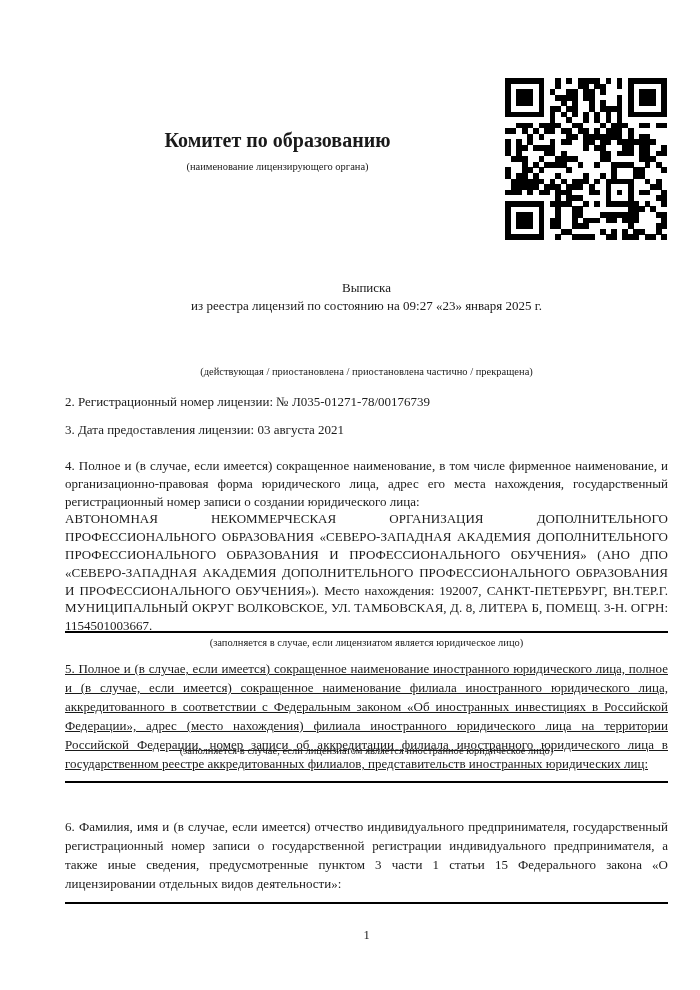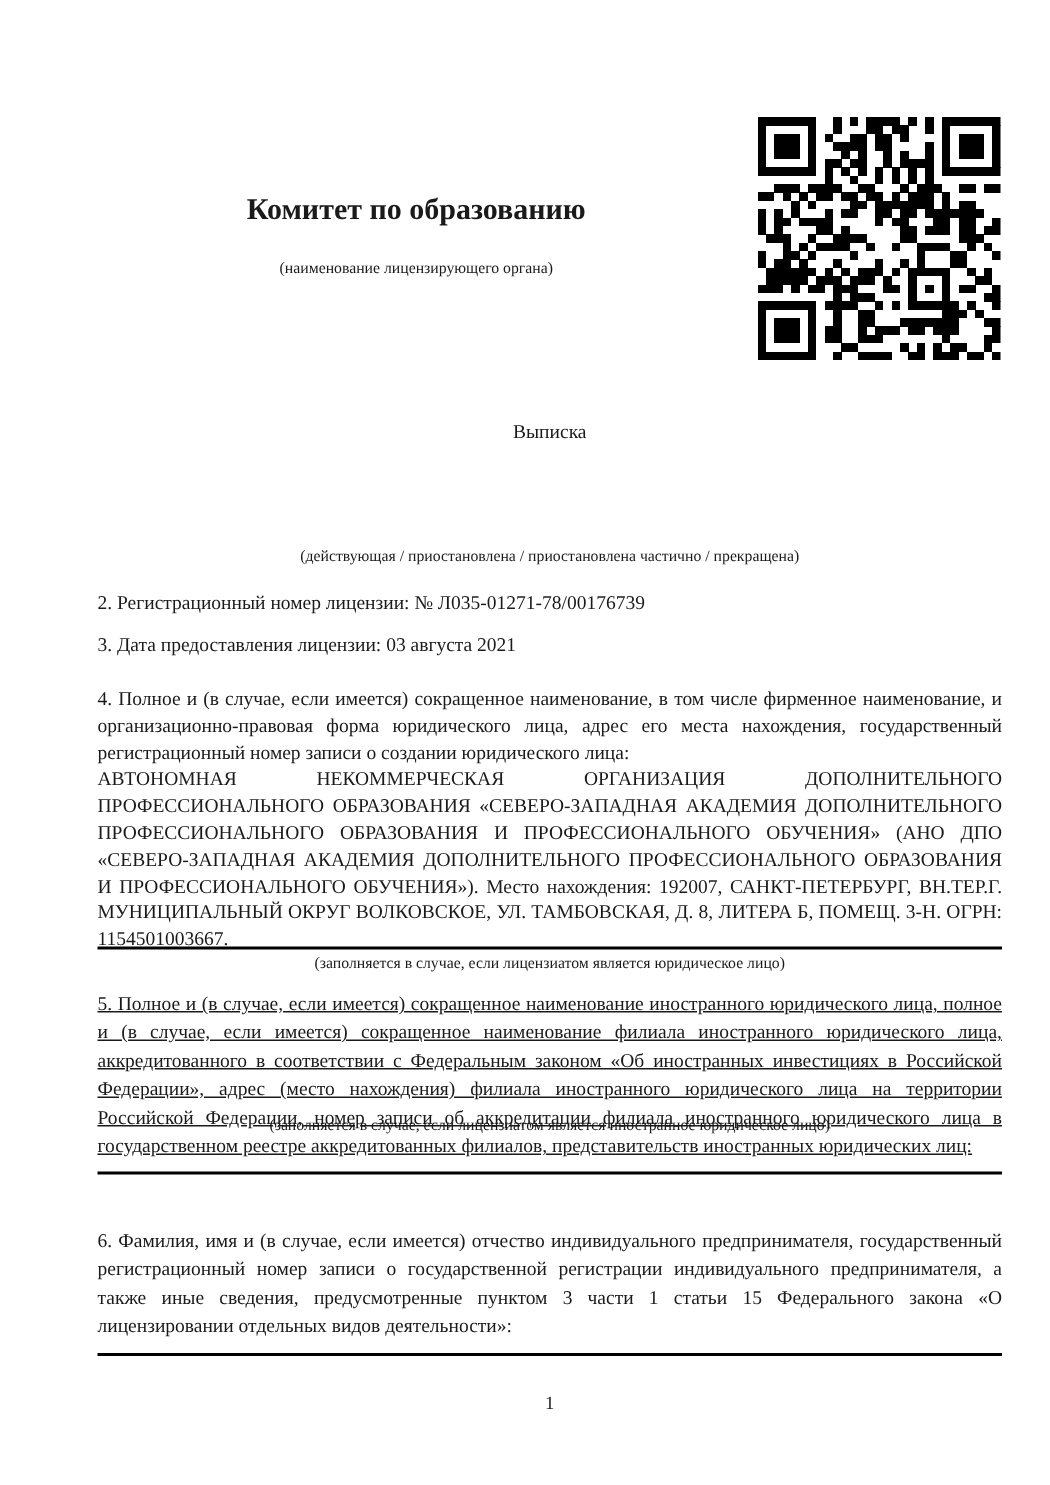--- a/index.html
+++ b/index.html
@@ -11,21 +11,21 @@
     background: #ffffff;
     color: #1a1a1a;
     font-family: "Liberation Serif", "DejaVu Serif", serif;
     overflow: hidden;
   }
   .abs { position: absolute; }
   .content-col { left: 65px; width: 603px; }
 
   .doc-header { top: 128px; left: 65px; width: 425px; text-align: center; }
   .doc-title { font-size: 20px; font-weight: bold; line-height: 24px; }
-  .doc-subtitle { font-size: 10.5px; line-height: 14px; margin-top: 21px; }
+  .doc-subtitle { font-size: 10.5px; line-height: 14px; margin-top: 8px; }
 
   .qr-box { top: 78px; left: 505px; width: 162px; height: 162px; }
   .qr-box svg { display: block; }
 
   .extract-head { top: 279px; text-align: center; font-size: 13px; line-height: 18px; }
 
   .body-line { font-size: 13px; line-height: 18px; }
   .item-1 { top: 343px; }
   .item-2 { top: 393px; }
   .item-3 { top: 421px; }
@@ -484,20 +484,21 @@
         <rect x="122.90" y="156.41" width="5.74" height="5.74"></rect>
         <rect x="128.48" y="156.41" width="5.74" height="5.74"></rect>
         <rect x="139.66" y="156.41" width="5.74" height="5.74"></rect>
         <rect x="145.24" y="156.41" width="5.74" height="5.74"></rect>
         <rect x="156.41" y="156.41" width="5.74" height="5.74"></rect>
       </svg>
     </div>
 
   <div class="abs content-col extract-head">
     <div>Выписка</div>
+    <div>из реестра лицензий по состоянию на 09:27 «23» января 2025 г.</div>
   </div>
 
   <div class="abs content-col caption cap-status">(действующая / приостановлена / приостановлена частично / прекращена)</div>
 
   <div class="abs content-col body-line item-2">2. Регистрационный номер лицензии: № Л035-01271-78/00176739</div>
 
   <div class="abs content-col body-line item-3">3. Дата предоставления лицензии: 03 августа 2021</div>
 
   <div class="abs content-col para item-4">
     <p>4. Полное и (в случае, если имеется) сокращенное наименование, в том числе фирменное наименование, и организационно-правовая форма юридического лица, адрес его места нахождения, государственный регистрационный номер записи о создании юридического лица:</p>

